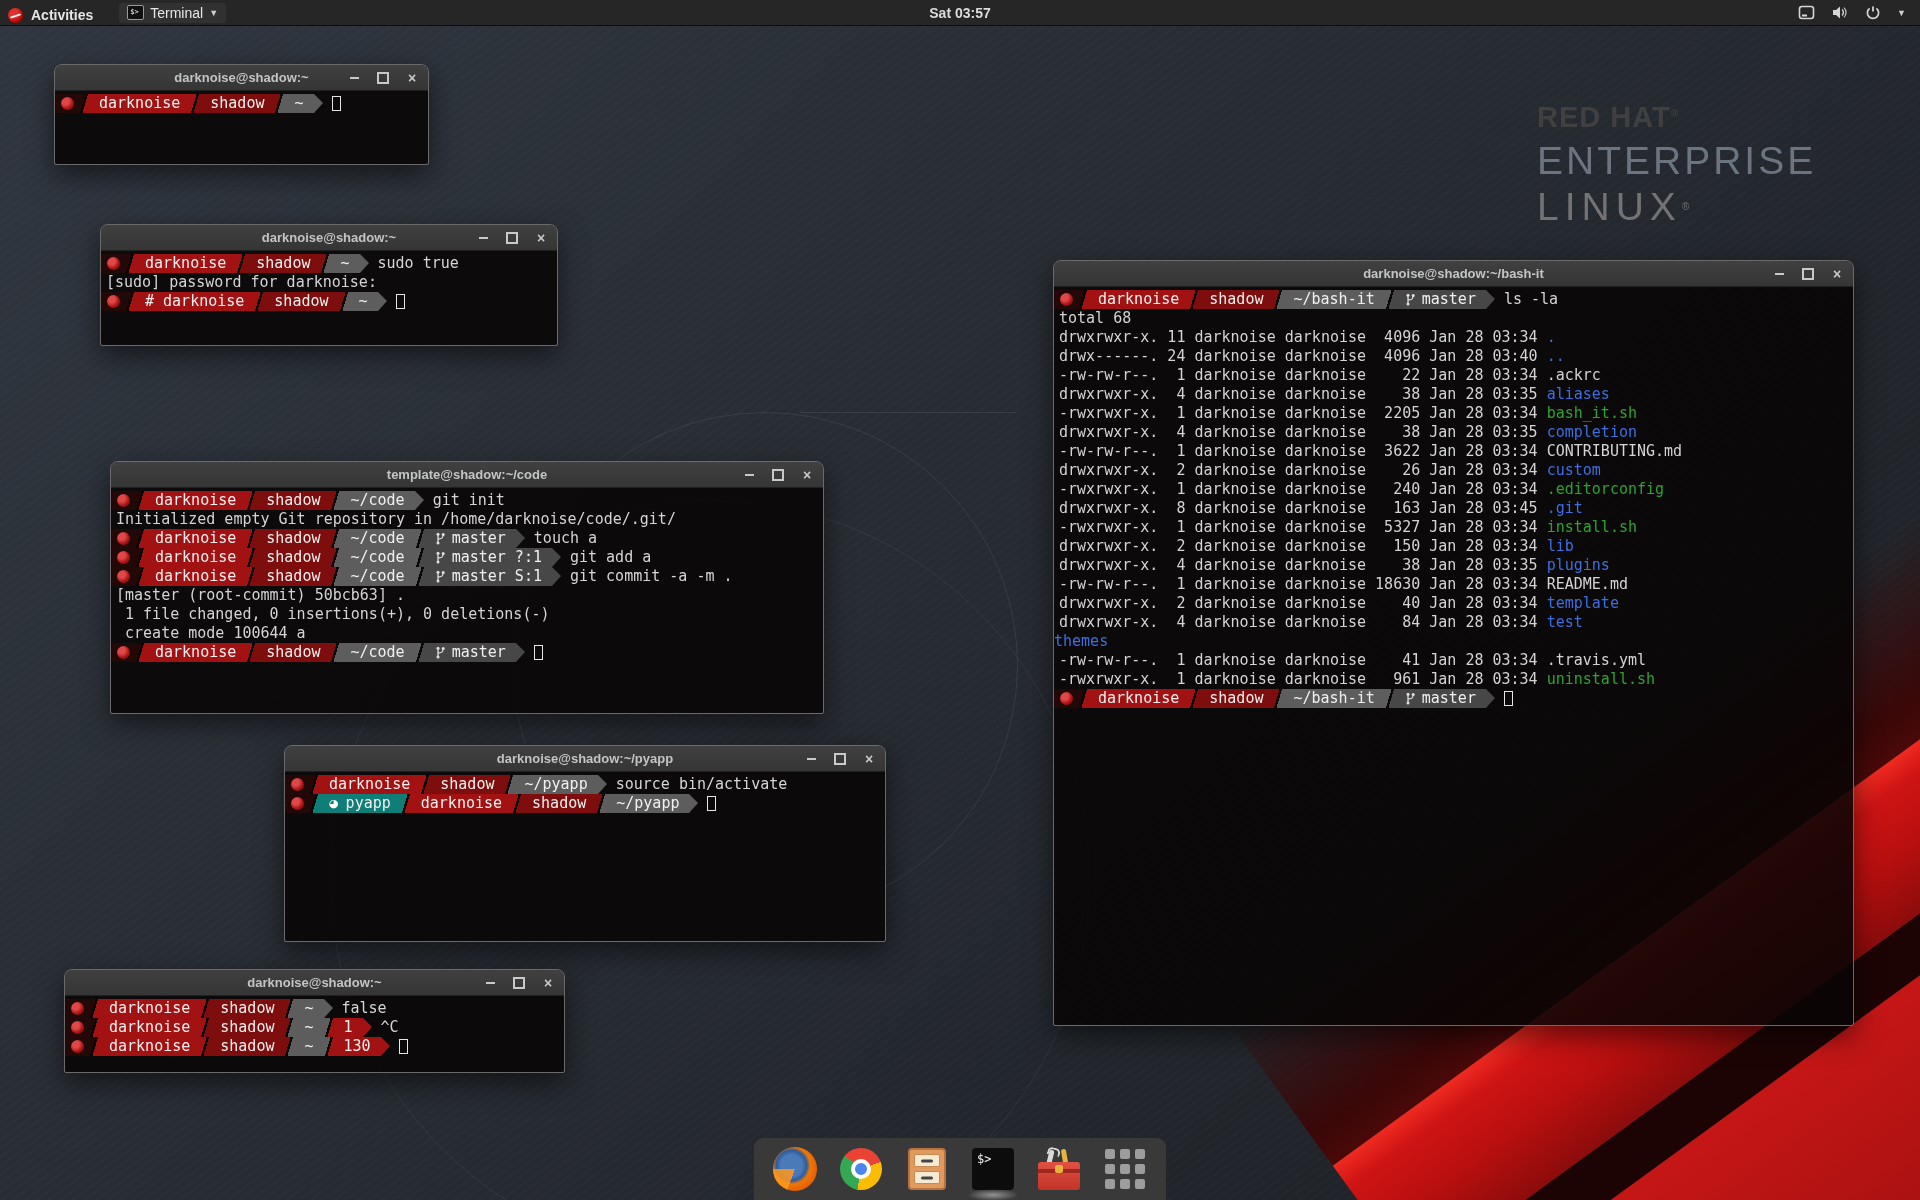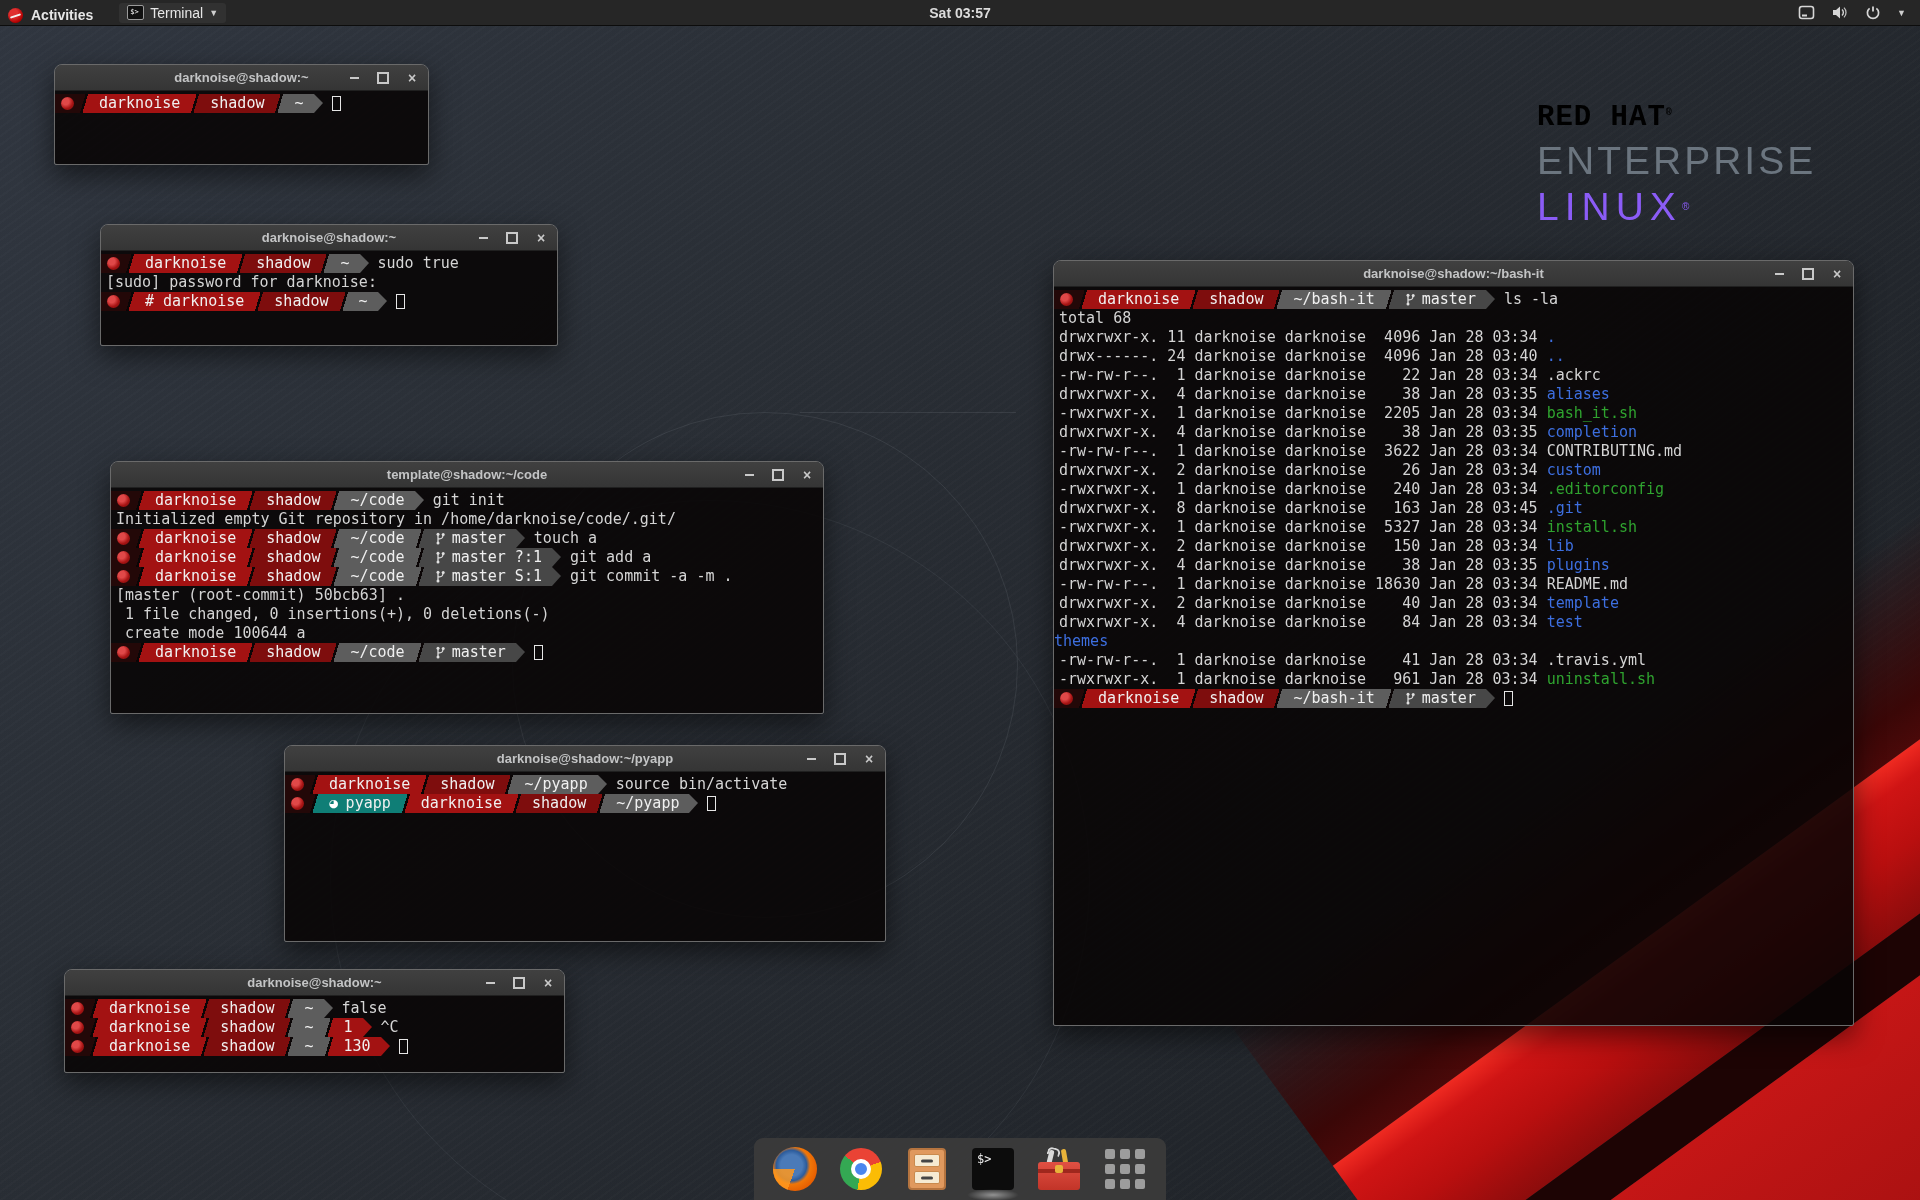--- a/index.html
+++ b/index.html
@@ -24,24 +24,24 @@
   .stripes-rot { position:absolute; left:900px; top:400px; width:1500px; height:1800px;
     transform:rotate(-36deg); transform-origin:0 0; }
   .band { position:absolute; left:-100px; width:1700px; }
   .band-fade    { top:690px;  height:184px; background:linear-gradient(to bottom, rgba(63,7,7,0) 0%, #3a0707 80%, #4a0909 100%); }
   .band-bright  { top:874px;  height:141px; background:linear-gradient(to bottom,#ef2a21 0%, #cf1414 18%, #b90f0f 55%, #8c0c0c 100%); }
   .band-gap     { top:1015px; height:50px;  background:#1d0404; }
   .band-corner  { top:1065px; height:600px; background:linear-gradient(to bottom,#c51616 0%, #a31010 40%, #6f0a0a 100%); }
 
   
   .rhel-logo { position:absolute; left:1537px; top:103px; z-index:1; color:#6f7983; line-height:1; }
-  .rhel-redhat { font-size:29px; font-weight:700; letter-spacing:1px; color:#000000;font-family:Liberation Mono, monospace; }
+  .rhel-redhat { font-size:29px; font-weight:700; letter-spacing:1px; color:#404040; }
   .rhel-reg { font-size:10px; vertical-align:10px; }
   .rhel-enterprise { font-size:39px; font-weight:300; letter-spacing:3px; margin-top:9px; color:#6b757f; }
-  .rhel-linux { font-size:39px; font-weight:300; letter-spacing:6px; margin-top:7px; color:#8b5cf6; }
+  .rhel-linux { font-size:39px; font-weight:300; letter-spacing:6px; margin-top:7px; color:#737373; }
 
   
   .topbar { position:absolute; left:0; top:0; width:1920px; height:26px; background:#262626;
     border-bottom:1px solid #0c0c0c; z-index:50; display:flex; align-items:center; font-size:14px; color:#e6e6e6; }
   .tb-left { display:flex; align-items:flex-end; gap:8px; padding-left:8px; }
   .fedora { width:15px; height:15px; border-radius:50%;
     background:radial-gradient(circle at 38% 35%, #e03030 0 30%, #b20000 70%, #7e0000 100%); position:relative; }
   .fedora::after { content:""; position:absolute; left:2px; top:7px; width:11px; height:2px; background:#f3f3f3; border-radius:2px; transform:rotate(-18deg); }
   .tb-activities { font-weight:600; }
   .tb-appmenu { display:flex; align-items:center; gap:6px; margin-left:18px; padding:2px 8px; border-radius:3px; background:rgba(255,255,255,0.05); }

